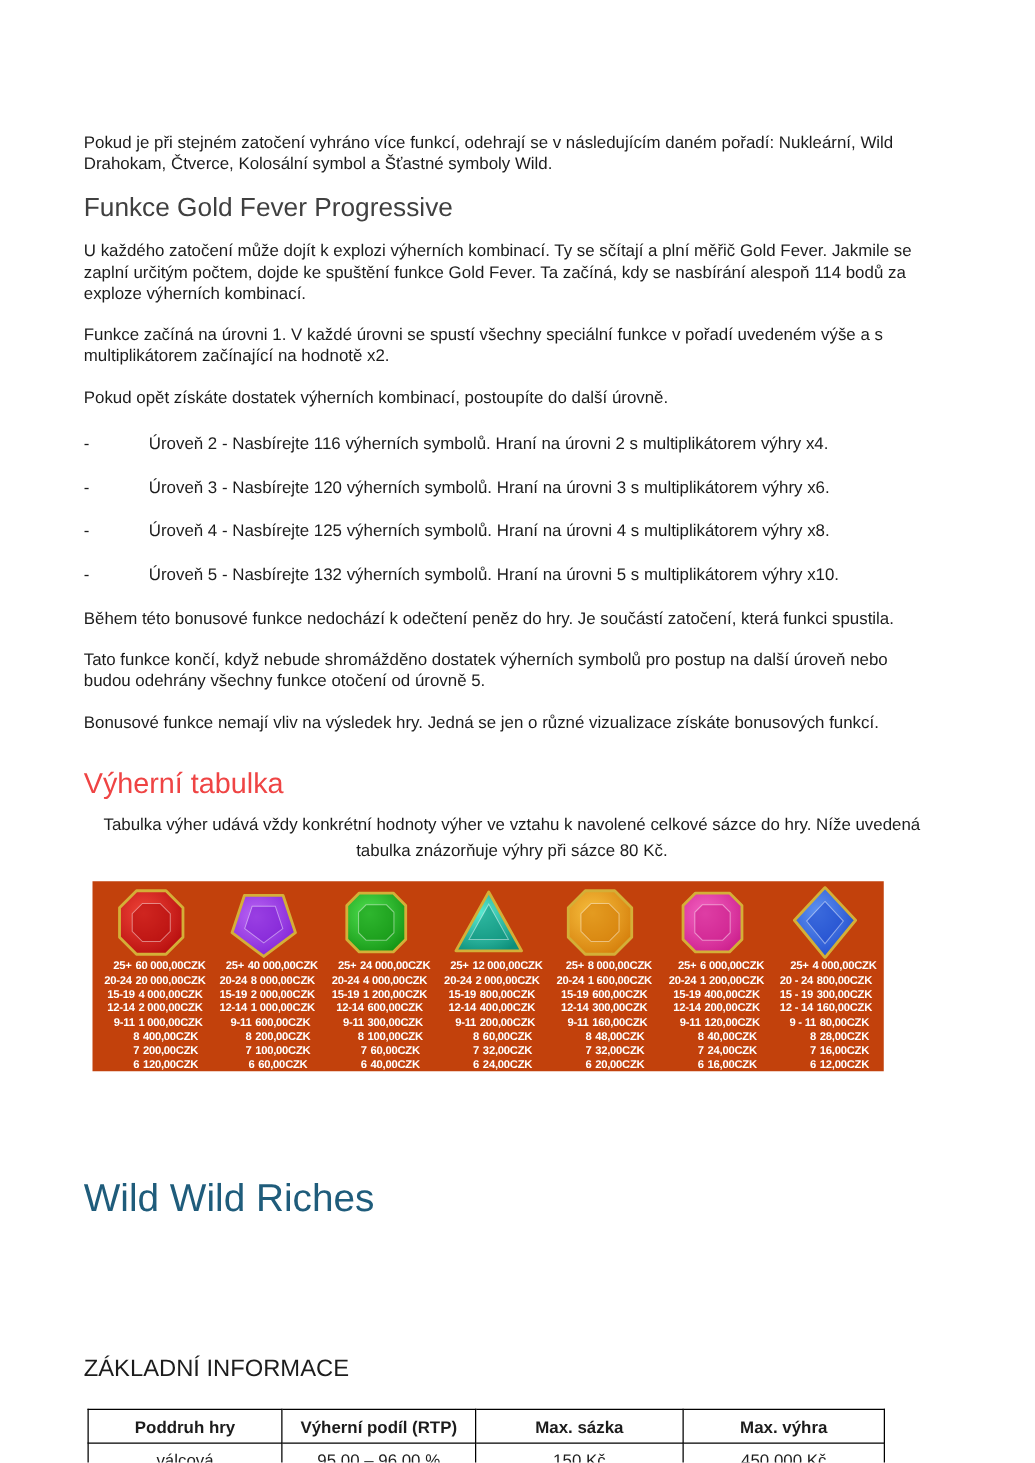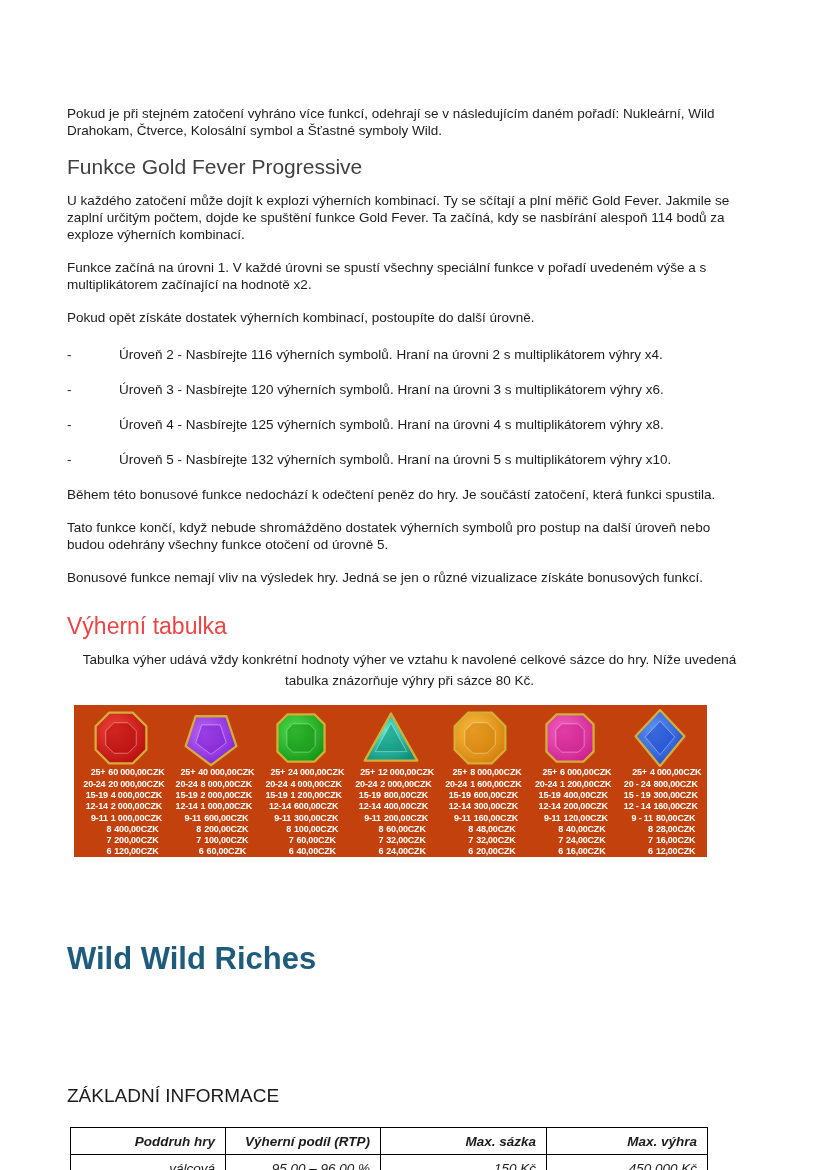--- a/index.html
+++ b/index.html
@@ -41,33 +41,33 @@
   .pay-rows { width: 100%; }
   .pay-row {
     display: flex; justify-content: center;
     font-size: 9px; font-weight: bold; color: #fff; line-height: 11.3px;
     white-space: nowrap; letter-spacing: -0.2px;
   }
   .pay-count { width: 28px; flex: 0 0 28px; text-align: right; margin-right: 3px; }
   .pay-value { text-align: left; }
 
   h1.game-title {
-    font-weight: 700; font-size: 31px; color: #1f5c7b;
+    font-weight: 400; font-size: 31px; color: #1f5c7b;
     margin: 84px 0 0 0; line-height: 1.15;
   }
   .basic-info-label {
     margin-top: 108px; font-size: 19px; color: #1c1c1c;
   }
   table.info-table {
     border-collapse: collapse; margin-top: 20px; width: 637px; margin-left: 3px;
     table-layout: fixed;
   }
   table.info-table th, table.info-table td {
-    border: 1.5px solid #000; font-size: 13.5px; text-align: right;
-    padding: 5px 10px; height: 27px; font-style: italic;
+    border: 1.5px solid #000; font-size: 13.5px; text-align: center;
+    padding: 5px 10px; height: 27px;
   }
   table.info-table th { font-weight: bold; }
   col.c1 { width: 155px; } col.c2 { width: 155px; } col.c3 { width: 166px; } col.c4 { width: 161px; }
 </style>
 </head>
 <body>
 
 <div class="page">
 
   <p class="body-text">Pokud je při stejném zatočení vyhráno více funkcí, odehrají se v následujícím daném pořadí: Nukleární, Wild Drahokam, Čtverce, Kolosální symbol a Šťastné symboly Wild.</p>

